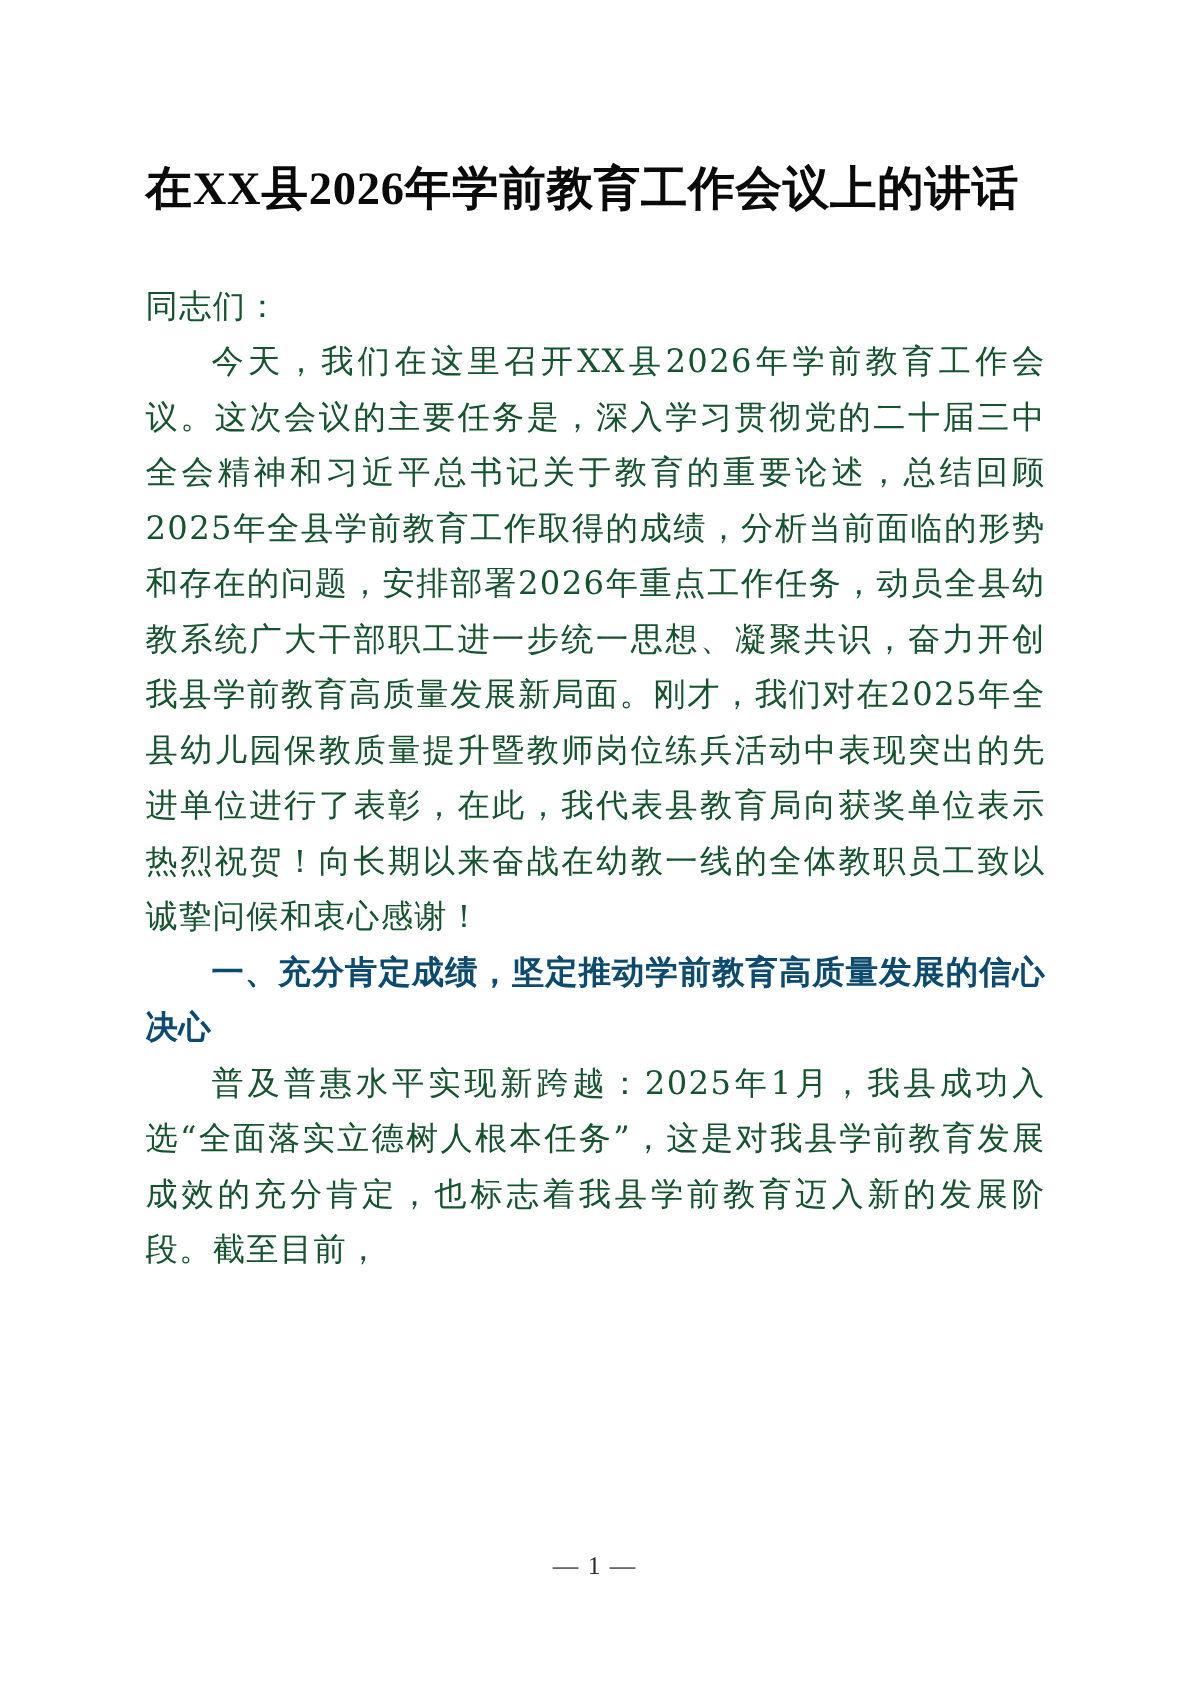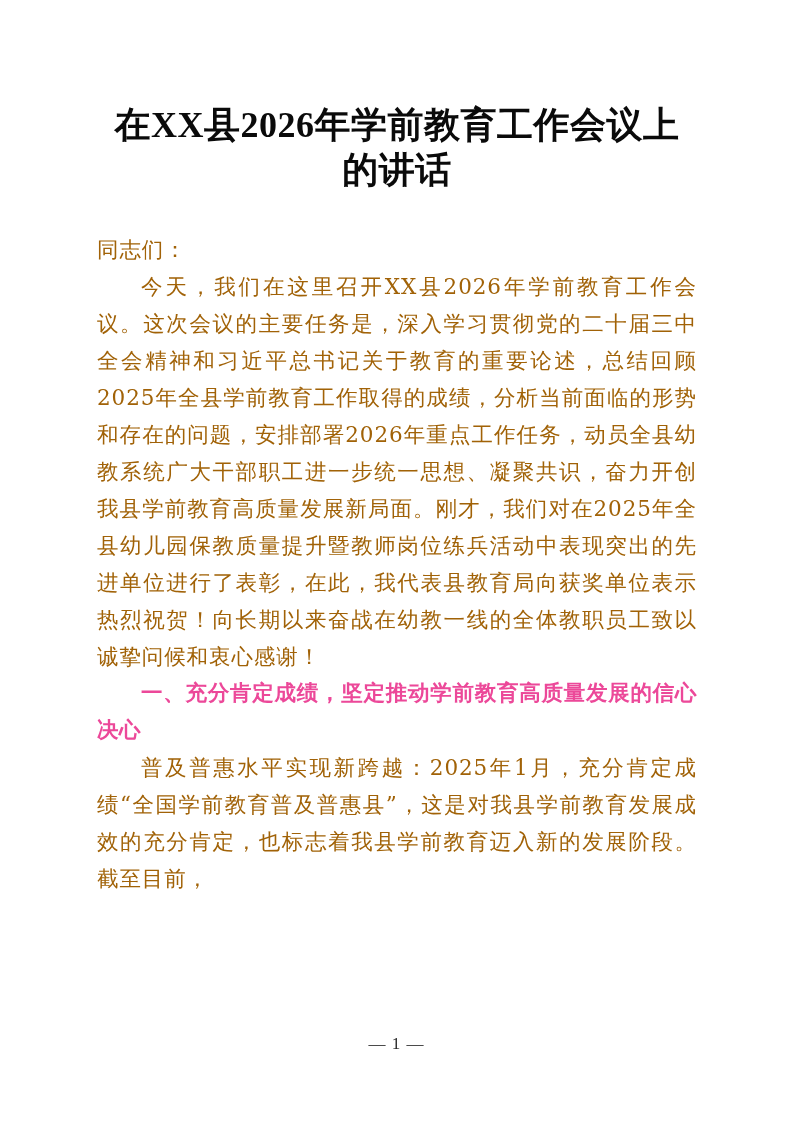--- a/index.html
+++ b/index.html
@@ -29,60 +29,59 @@
     position: absolute;
     left: 97px;
     top: 0;
     width: 600px;
   }
 
   
   .doc-title {
     margin: 0;
     padding-top: 103px;
-    text-align: center;
     font-family: "Liberation Serif", "DejaVu Serif", serif;
     font-weight: bold;
-    font-size: 36px;
+    font-size: 31px;
     line-height: 45px;
     letter-spacing: 0.5px;
     color: #0a0a0a;
   }
 
   
   .para {
     margin: 0;
     font-family: "DejaVu Serif", "Liberation Serif", serif;
     font-size: 21.5px;
     line-height: 37px;
     text-align: justify;
     text-justify: inter-character;
     letter-spacing: 0.9px;
-    color: #a16207;
+    color: #14532d;
   }
   .para.salutation {
     text-indent: 0;
     margin-top: 38px;
   }
   .para.indent {
     text-indent: 44px;
   }
 
   
   .section-heading {
     margin: 0;
     font-family: "Liberation Sans", "DejaVu Sans", sans-serif;
     font-weight: bold;
     font-size: 21.5px;
     line-height: 37px;
     text-indent: 44px;
     text-align: justify;
     text-justify: inter-character;
     letter-spacing: 0.5px;
-    color: #ec4899;
+    color: #0c4a6e;
   }
 
   
   .page-number {
     position: absolute;
     left: 0;
     top: 1034px;
     width: 793px;
     text-align: center;
     font-family: "Liberation Serif", "DejaVu Serif", serif;
@@ -100,19 +99,19 @@
 
     <h1 class="doc-title">在XX县2026年学前教育工作会议上的讲话</h1>
 
     <p class="para salutation">同志们：</p>
 
     <p class="para indent">今天，我们在这里召开XX县2026年学前教育工作会议。这次会议的主要任务是，深入学习贯彻党的二十届三中全会精神和习近平总书记关于教育的重要论述，总结回顾2025年全县学前教育工作取得的成绩，分析当前面临的形势和存在的问题，安排部署2026年重点工作任务，动员全县幼教系统广大干部职工进一步统一思想、凝聚共识，奋力开创我县学前教育高质量发展新局面。刚才，我们对在2025年全县幼儿园保教质量提升暨教师岗位练兵活动中表现突出的先进单位进行了表彰，在此，我代表县教育局向获奖单位表示热烈祝贺！向长期以来奋战在幼教一线的全体教职员工致以诚挚问候和衷心感谢！</p>
 
     <p class="section-heading">一、充分肯定成绩，坚定推动学前教育高质量发展的信心决心</p>
 
 
-    <p class="para indent">普及普惠水平实现新跨越：2025年1月，充分肯定成绩“全国学前教育普及普惠县”，这是对我县学前教育发展成效的充分肯定，也标志着我县学前教育迈入新的发展阶段。截至目前，</p>
+    <p class="para indent">普及普惠水平实现新跨越：2025年1月，我县成功入选“全面落实立德树人根本任务”，这是对我县学前教育发展成效的充分肯定，也标志着我县学前教育迈入新的发展阶段。截至目前，</p>
 
   </div>
 
   <div class="page-number">— 1 —</div>
 
 </div>
 
 </body></html>

